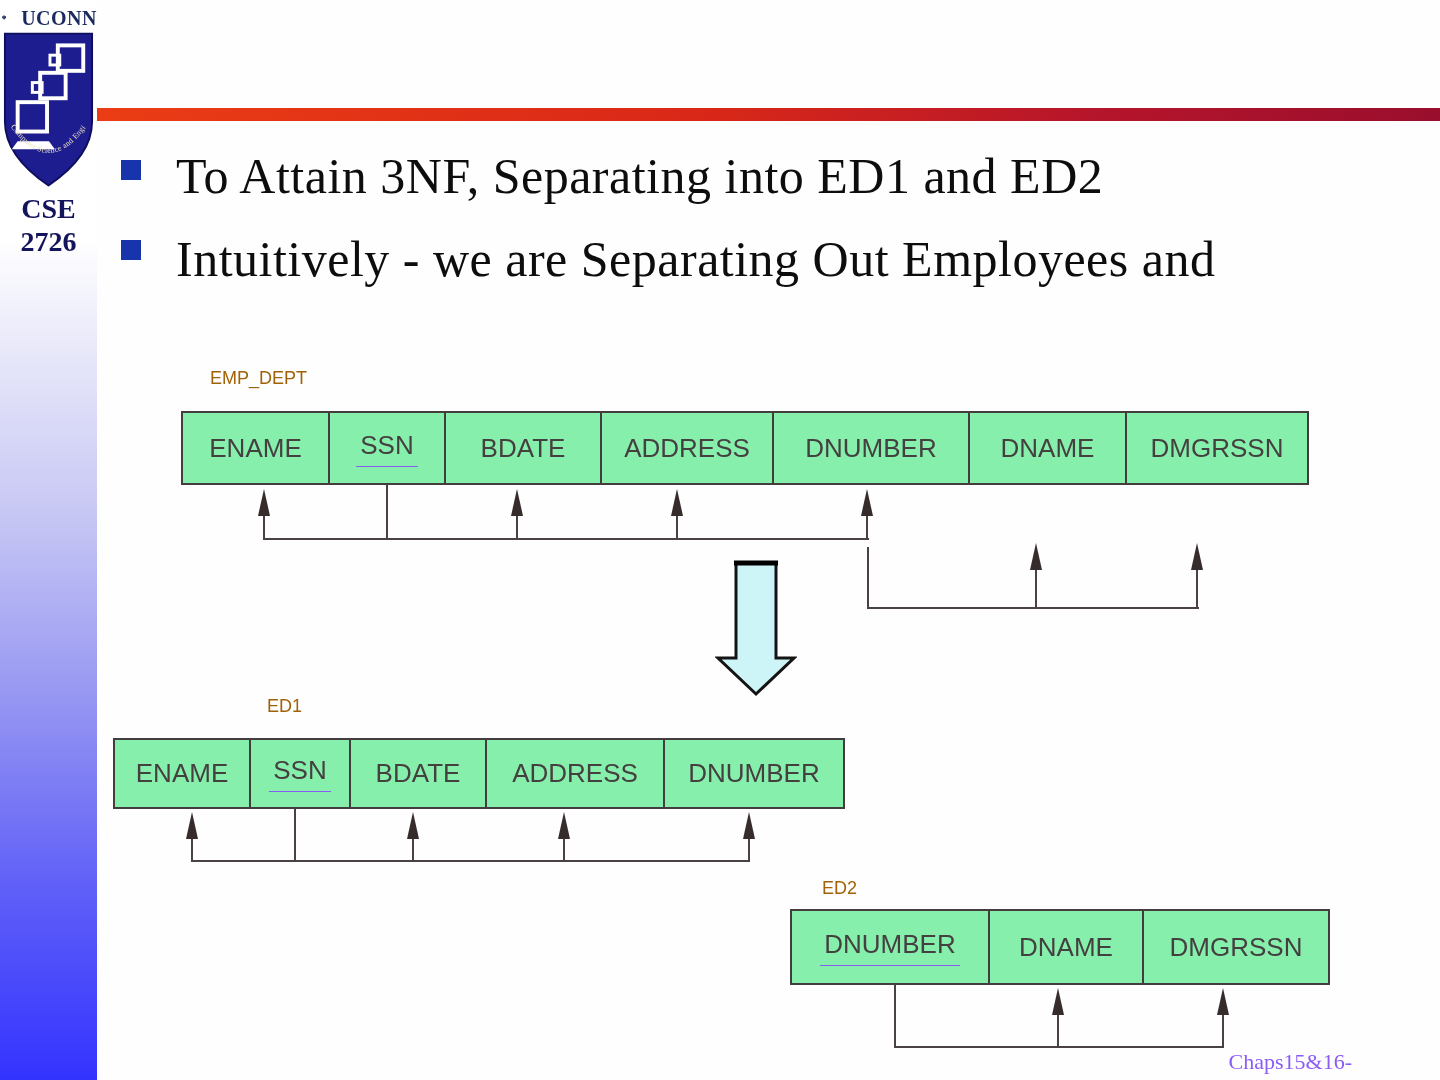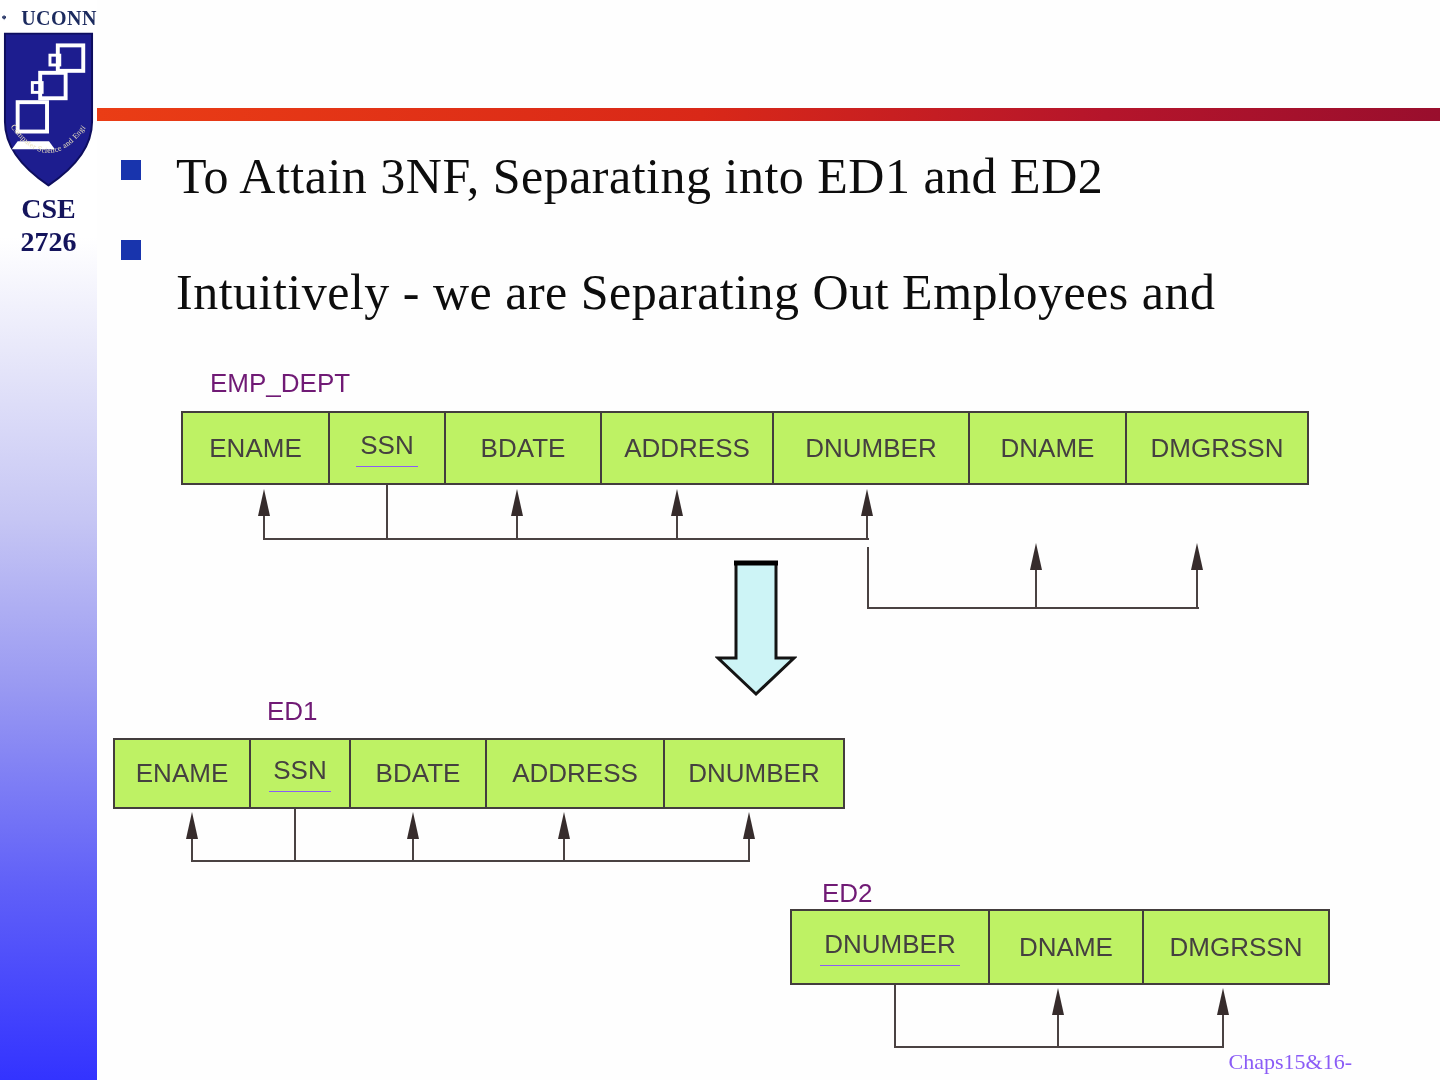--- a/index.html
+++ b/index.html
@@ -25,26 +25,26 @@
            font-size:66px; font-weight:400; color:#0b0b0b; letter-spacing:1px; }
   .red-bar { position:absolute; left:97px; top:108px; width:1343px; height:13px;
              background:linear-gradient(90deg,#ea3d15 0%,#d92818 45%,#b5152b 75%,#990e2d 100%); }
 
   
   .bullet-sq { position:absolute; width:20px; height:20px; background:#1834ad; }
   .sq1 { left:121px; top:160px; }
   .sq2 { left:121px; top:240px; }
   .bullet-text { position:absolute; left:176px; font-size:50px; color:#0d0d0d; letter-spacing:0.5px; white-space:nowrap; }
   .b1 { top:147px; }
-  .b2 { top:226px; line-height:67px;margin-top:33px; }
+  .b2 { top:226px; line-height:67px; }
 
   
   .rel-label { position:absolute; font-family:"Liberation Sans","DejaVu Sans",sans-serif;
-               font-size:26px; color:#701a75; }
-  .rel-table { position:absolute; display:flex; border:2px solid #433d3d; background:#bef264; }
+               font-size:18px; color:#a16207; }
+  .rel-table { position:absolute; display:flex; border:2px solid #433d3d; background:#86efac; }
   .rel-cell { border-left:2px solid #433d3d; display:flex; align-items:center; justify-content:center;
               font-family:"Liberation Sans","DejaVu Sans",sans-serif; font-size:26px; color:#454040; }
   .rel-cell:first-child { border-left:none; }
   .cl.key { border-bottom:1px solid #8b5cf6; padding:0 4px 5px 4px; }
   .ln { position:absolute; background:#4a4242; }
   .ah { position:absolute; width:0; height:0;
         border-left:6px solid transparent; border-right:6px solid transparent;
         border-bottom:27px solid #362c2c; }
   .big-arrow { position:absolute; left:715px; top:560px; }
 

